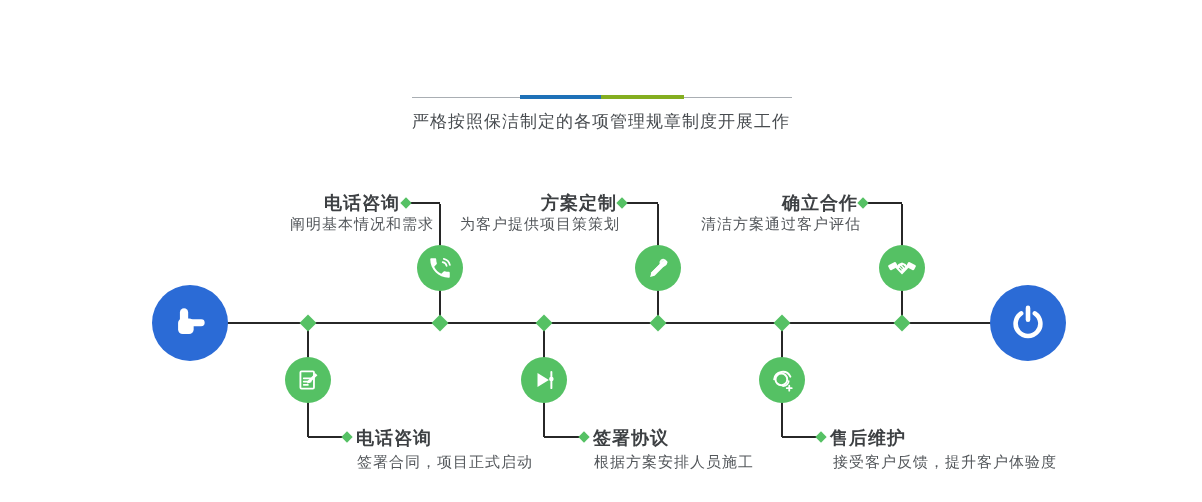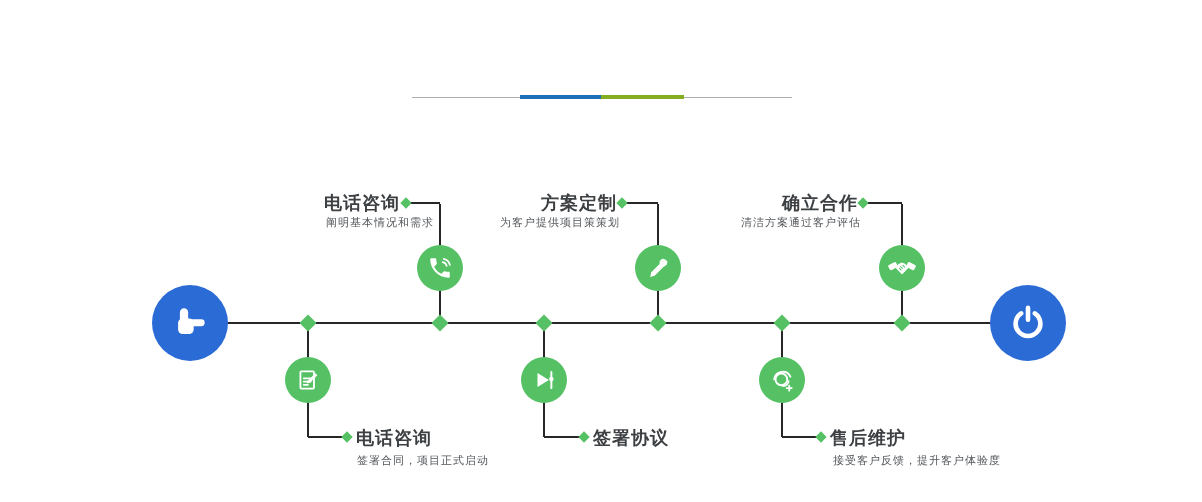--- a/index.html
+++ b/index.html
@@ -37,38 +37,39 @@
   .end-circle{position:absolute;width:76px;height:76px;border-radius:50%;z-index:3;
     display:flex;align-items:center;justify-content:center;}
   .ec-left{left:152px;top:285px;} .ec-right{left:990px;top:285px;}
   .step-circle{position:absolute;width:46px;height:46px;border-radius:50%;z-index:3;
     display:flex;align-items:center;justify-content:center;}
   .sc1{left:417px;top:245px;} .sc2{left:635px;top:245px;} .sc3{left:879px;top:245px;}
   .sc4{left:285px;top:357px;} .sc5{left:521px;top:357px;} .sc6{left:759px;top:357px;}
 
   
   .step-title{position:absolute;font-size:18px;font-weight:600;color:#3d4043;letter-spacing:1px;white-space:nowrap;}
-  .step-desc{position:absolute;font-size:11px;color:#53575b;letter-spacing:1px;white-space:nowrap;}
+  .step-desc{position:absolute;font-size:15px;color:#53575b;letter-spacing:1px;white-space:nowrap;}
   .t1{right:802px;top:191px;margin-left:31px;} .t2{right:585px;top:191px;} .t3{right:344px;top:191px;font-family:Liberation Mono, monospace;}
   .d1{right:768px;top:215px;} .d2{right:582px;top:215px;} .d3{right:341px;top:215px;}
   .t4{left:356px;top:426px;}  .t5{left:593px;top:426px;}  .t6{left:830px;top:426px;}
   .d4{left:357px;top:453px;}  .d5{left:594px;top:453px;}  .d6{left:833px;top:453px;}
 
   svg{display:block;}
 </style>
 </head>
 <body>
 
 <div class="canvas">
 
   <div class="divider-gray"></div>
   <div class="divider-accent">
     <div class="blue" style="background:#1e71b8;"></div>
     <div class="green" style="background:#84ae20;"></div>
   </div>
+  <div class="header-subtitle">严格按照保洁制定的各项管理规章制度开展工作</div>
 
   <div class="main-line"></div>
 
   <div class="vline v1"></div>
   <div class="vline v2"></div>
   <div class="vline v3"></div>
   <div class="vline v4"></div>
   <div class="vline v5"></div>
   <div class="vline v6"></div>
   <div class="hline h1"></div>
@@ -184,16 +185,17 @@
   <div class="step-title t1">电话咨询</div>
   <div class="step-desc d1">阐明基本情况和需求</div>
   <div class="step-title t2">方案定制</div>
   <div class="step-desc d2">为客户提供项目策策划</div>
   <div class="step-title t3">确立合作</div>
   <div class="step-desc d3">清洁方案通过客户评估</div>
 
   <div class="step-title t4">电话咨询</div>
   <div class="step-desc d4">签署合同，项目正式启动</div>
   <div class="step-title t5">签署协议</div>
+  <div class="step-desc d5">根据方案安排人员施工</div>
   <div class="step-title t6">售后维护</div>
   <div class="step-desc d6">接受客户反馈，提升客户体验度</div>
 
 </div>
 
 </body></html>

